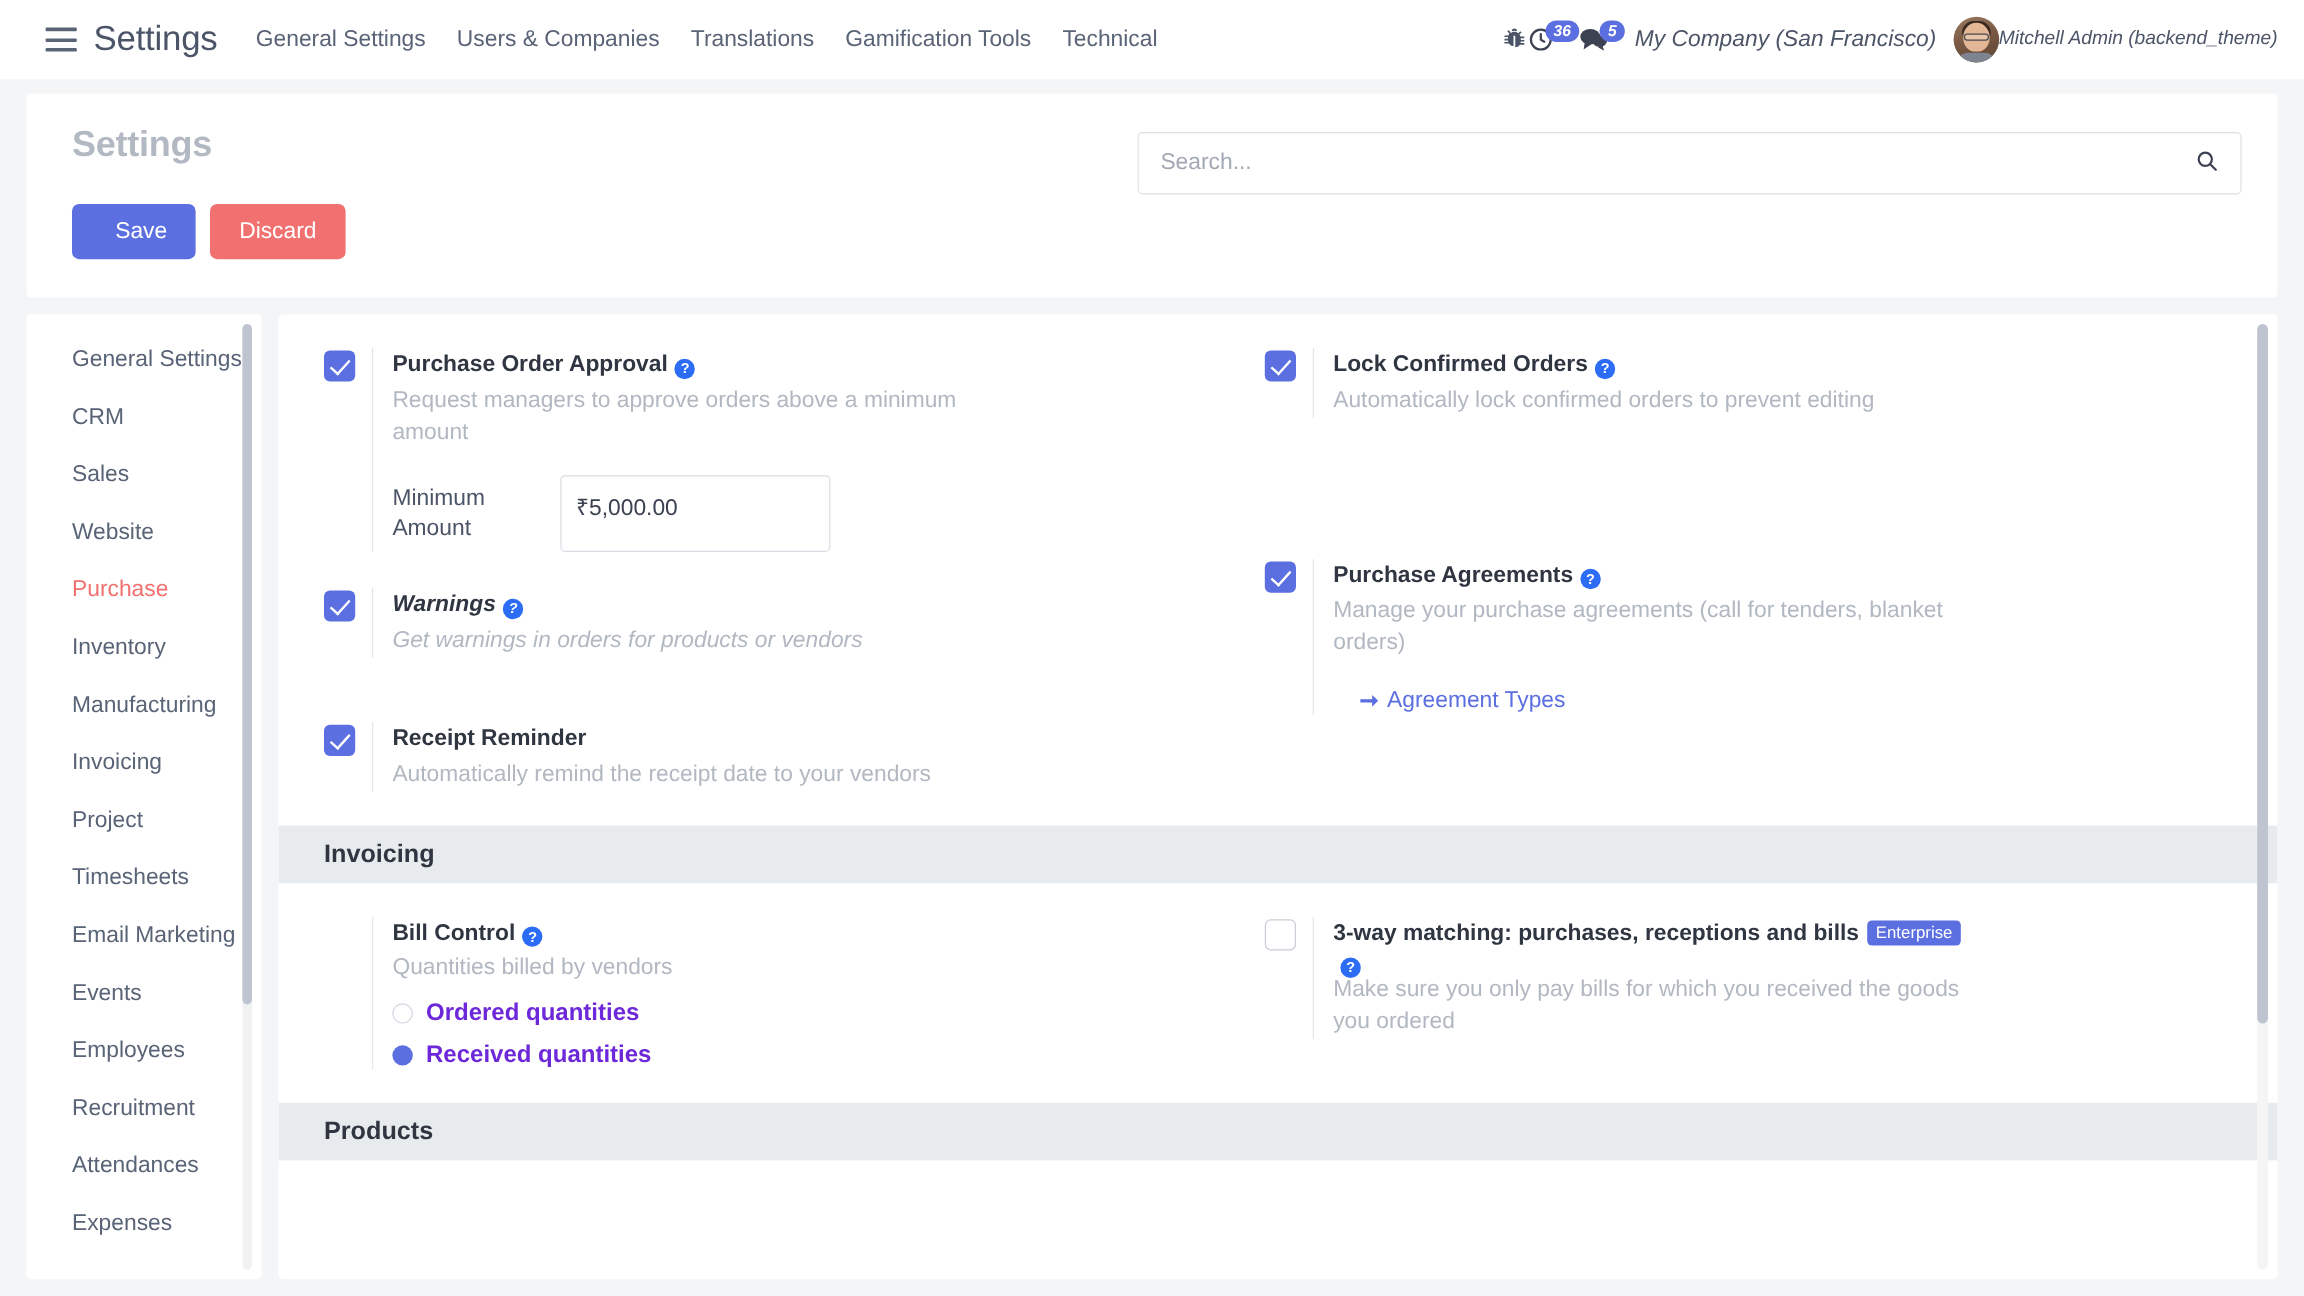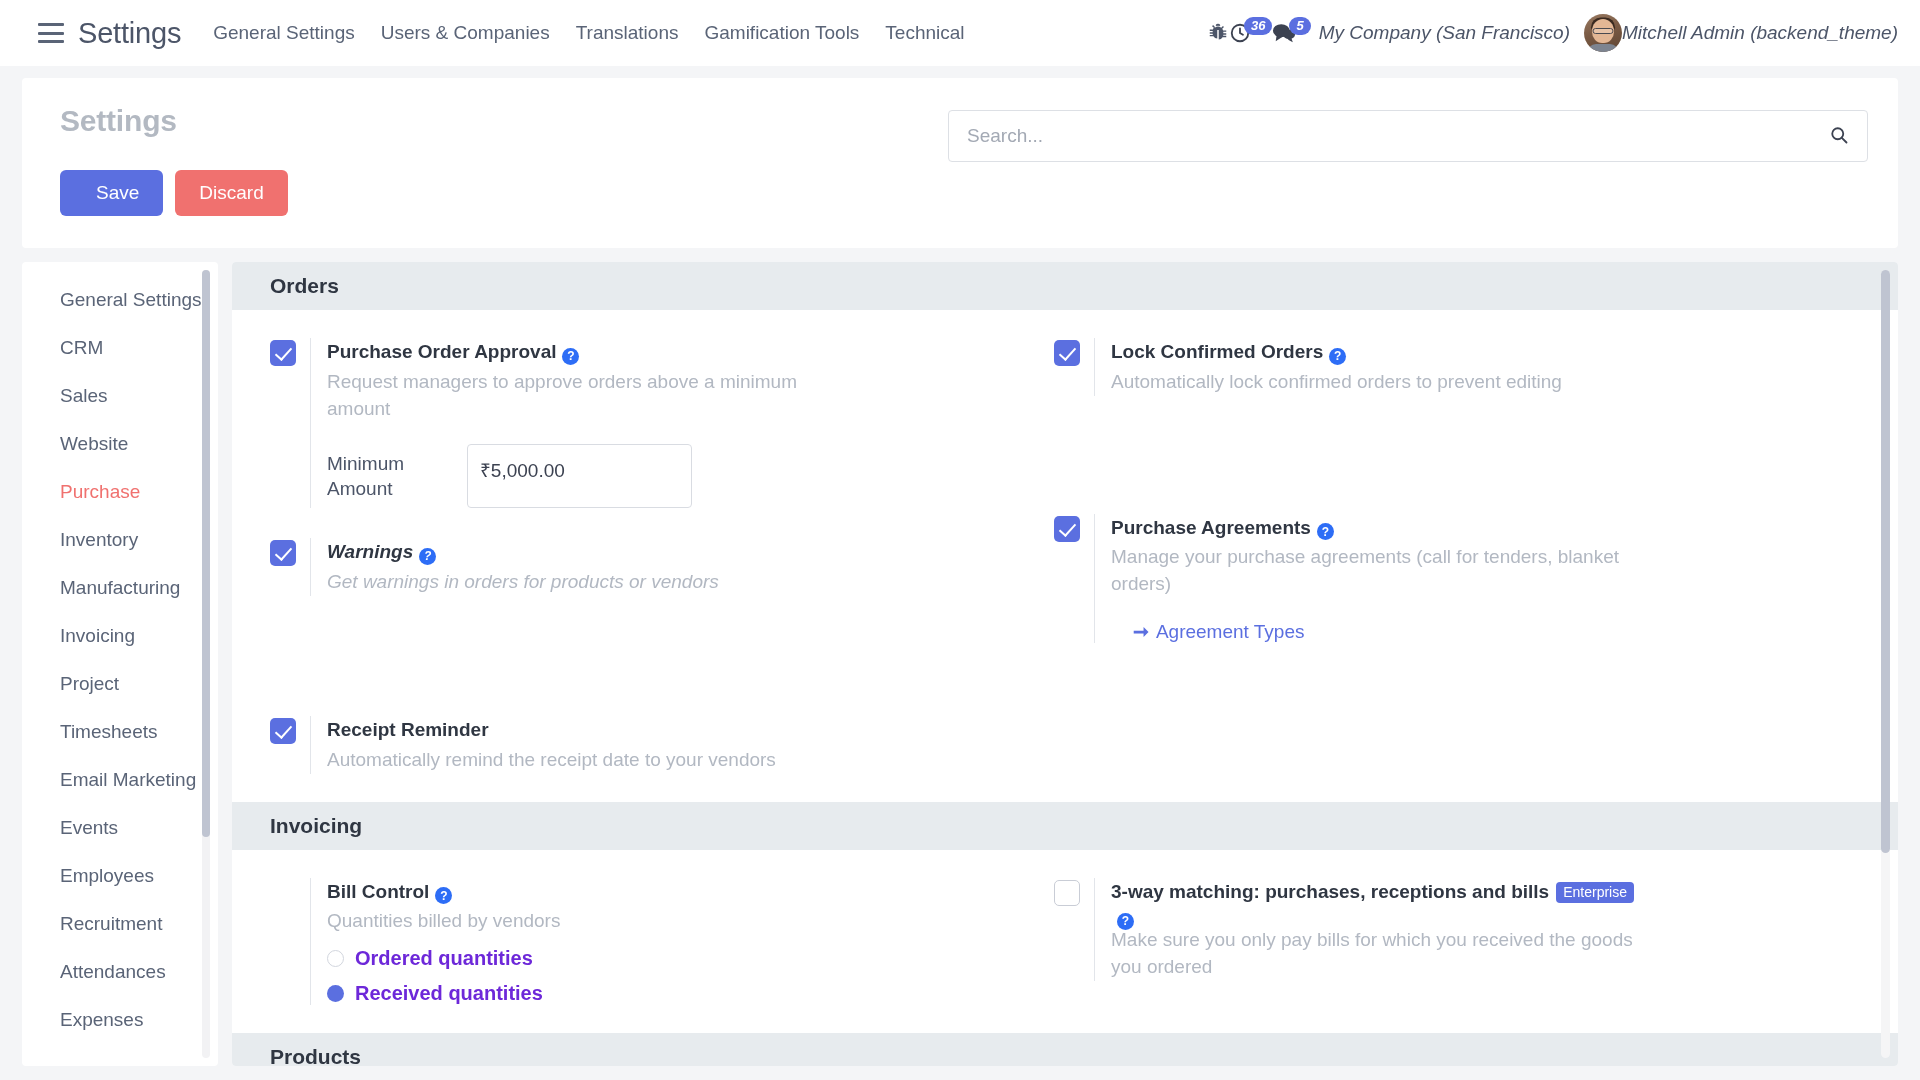--- a/index.html
+++ b/index.html
@@ -87,21 +87,21 @@
     width:21px; height:6px;
     border:1.5px solid #4a4a50; border-radius:3px;
     background:rgba(255,255,255,.18);
   }
   .avatar .body {
     position:absolute; left:50%; bottom:-6px;
     transform:translateX(-50%);
     width:32px; height:14px; border-radius:9px 9px 0 0;
     background:#7d8490;
   }
-  .user-name { font-size: 19px; color:#4C5568; white-space:nowrap; cursor:pointer; }
+  .user-name { font-size: 16px; color:#4C5568; white-space:nowrap; cursor:pointer; }
 
   
   .page-wrap { padding: 12px 22px 0 22px; }
   .header-card {
     background:#fff;
     border-radius: 4px;
     padding: 26px 30px 26px 38px;
     display:flex; align-items:flex-start;
     position:relative;
     min-height: 170px;
@@ -419,21 +419,20 @@
       <div class="side-item">Attendances</div>
       <div class="side-item">Expenses</div>
     </div>
     <div class="side-scroll">
       <div class="side-thumb"></div>
     </div>
   </div>
 
   <div class="main">
 
-    <div class="section-header">Orders</div>
     <div class="section-body">
 
       <div class="col">
         <div class="setting">
           <div class="cb on"></div>
           <div class="setting-body">
             <span class="setting-title">Purchase Order Approval</span><span class="help">?</span>
             <div class="setting-desc">Request managers to approve orders above a minimum amount</div>
             <div class="subfield">
               <div class="subfield-label">Minimum Amount</div>
@@ -445,21 +444,21 @@
         </div>
 
         <div class="setting" style="margin-top:30px;font-style:italic;">
           <div class="cb on"></div>
           <div class="setting-body">
             <span class="setting-title">Warnings</span><span class="help">?</span>
             <div class="setting-desc">Get warnings in orders for products or vendors</div>
           </div>
         </div>
 
-        <div class="setting" style="margin-top:120px;">
+        <div class="setting" style="margin-top:54px;">
           <div class="cb on"></div>
           <div class="setting-body">
             <span class="setting-title">Receipt Reminder</span>
             <div class="setting-desc">Automatically remind the receipt date to your vendors</div>
           </div>
         </div>
       </div>
 
       <div class="col">
         <div class="setting">

